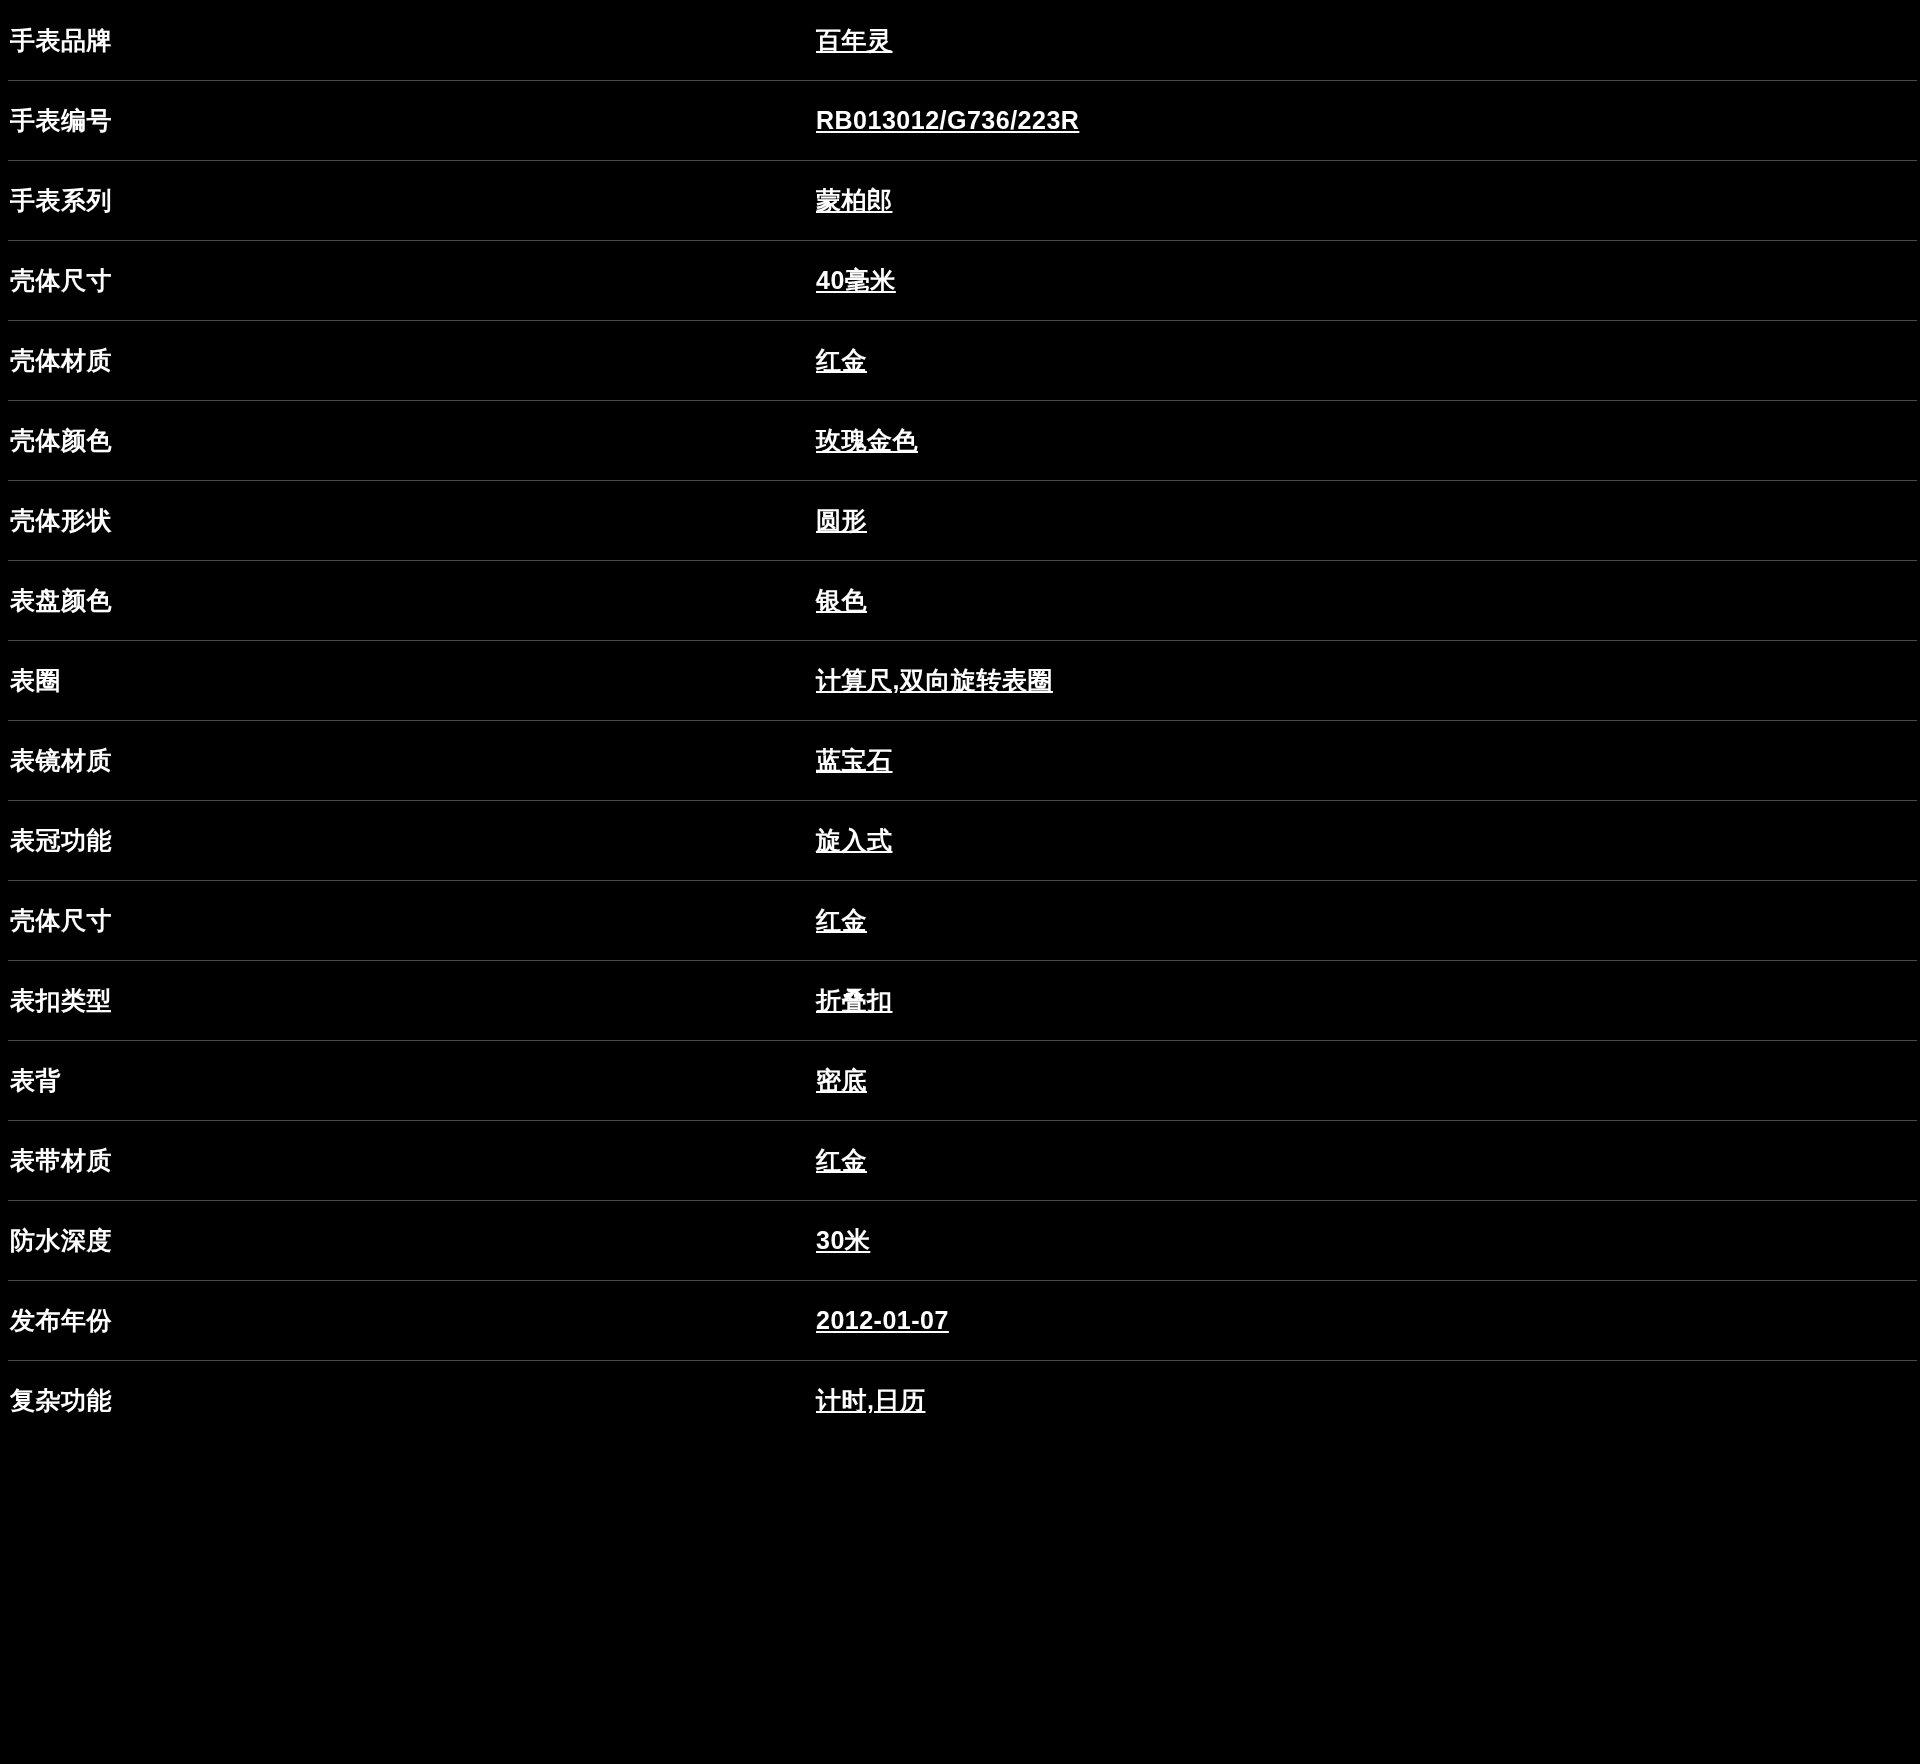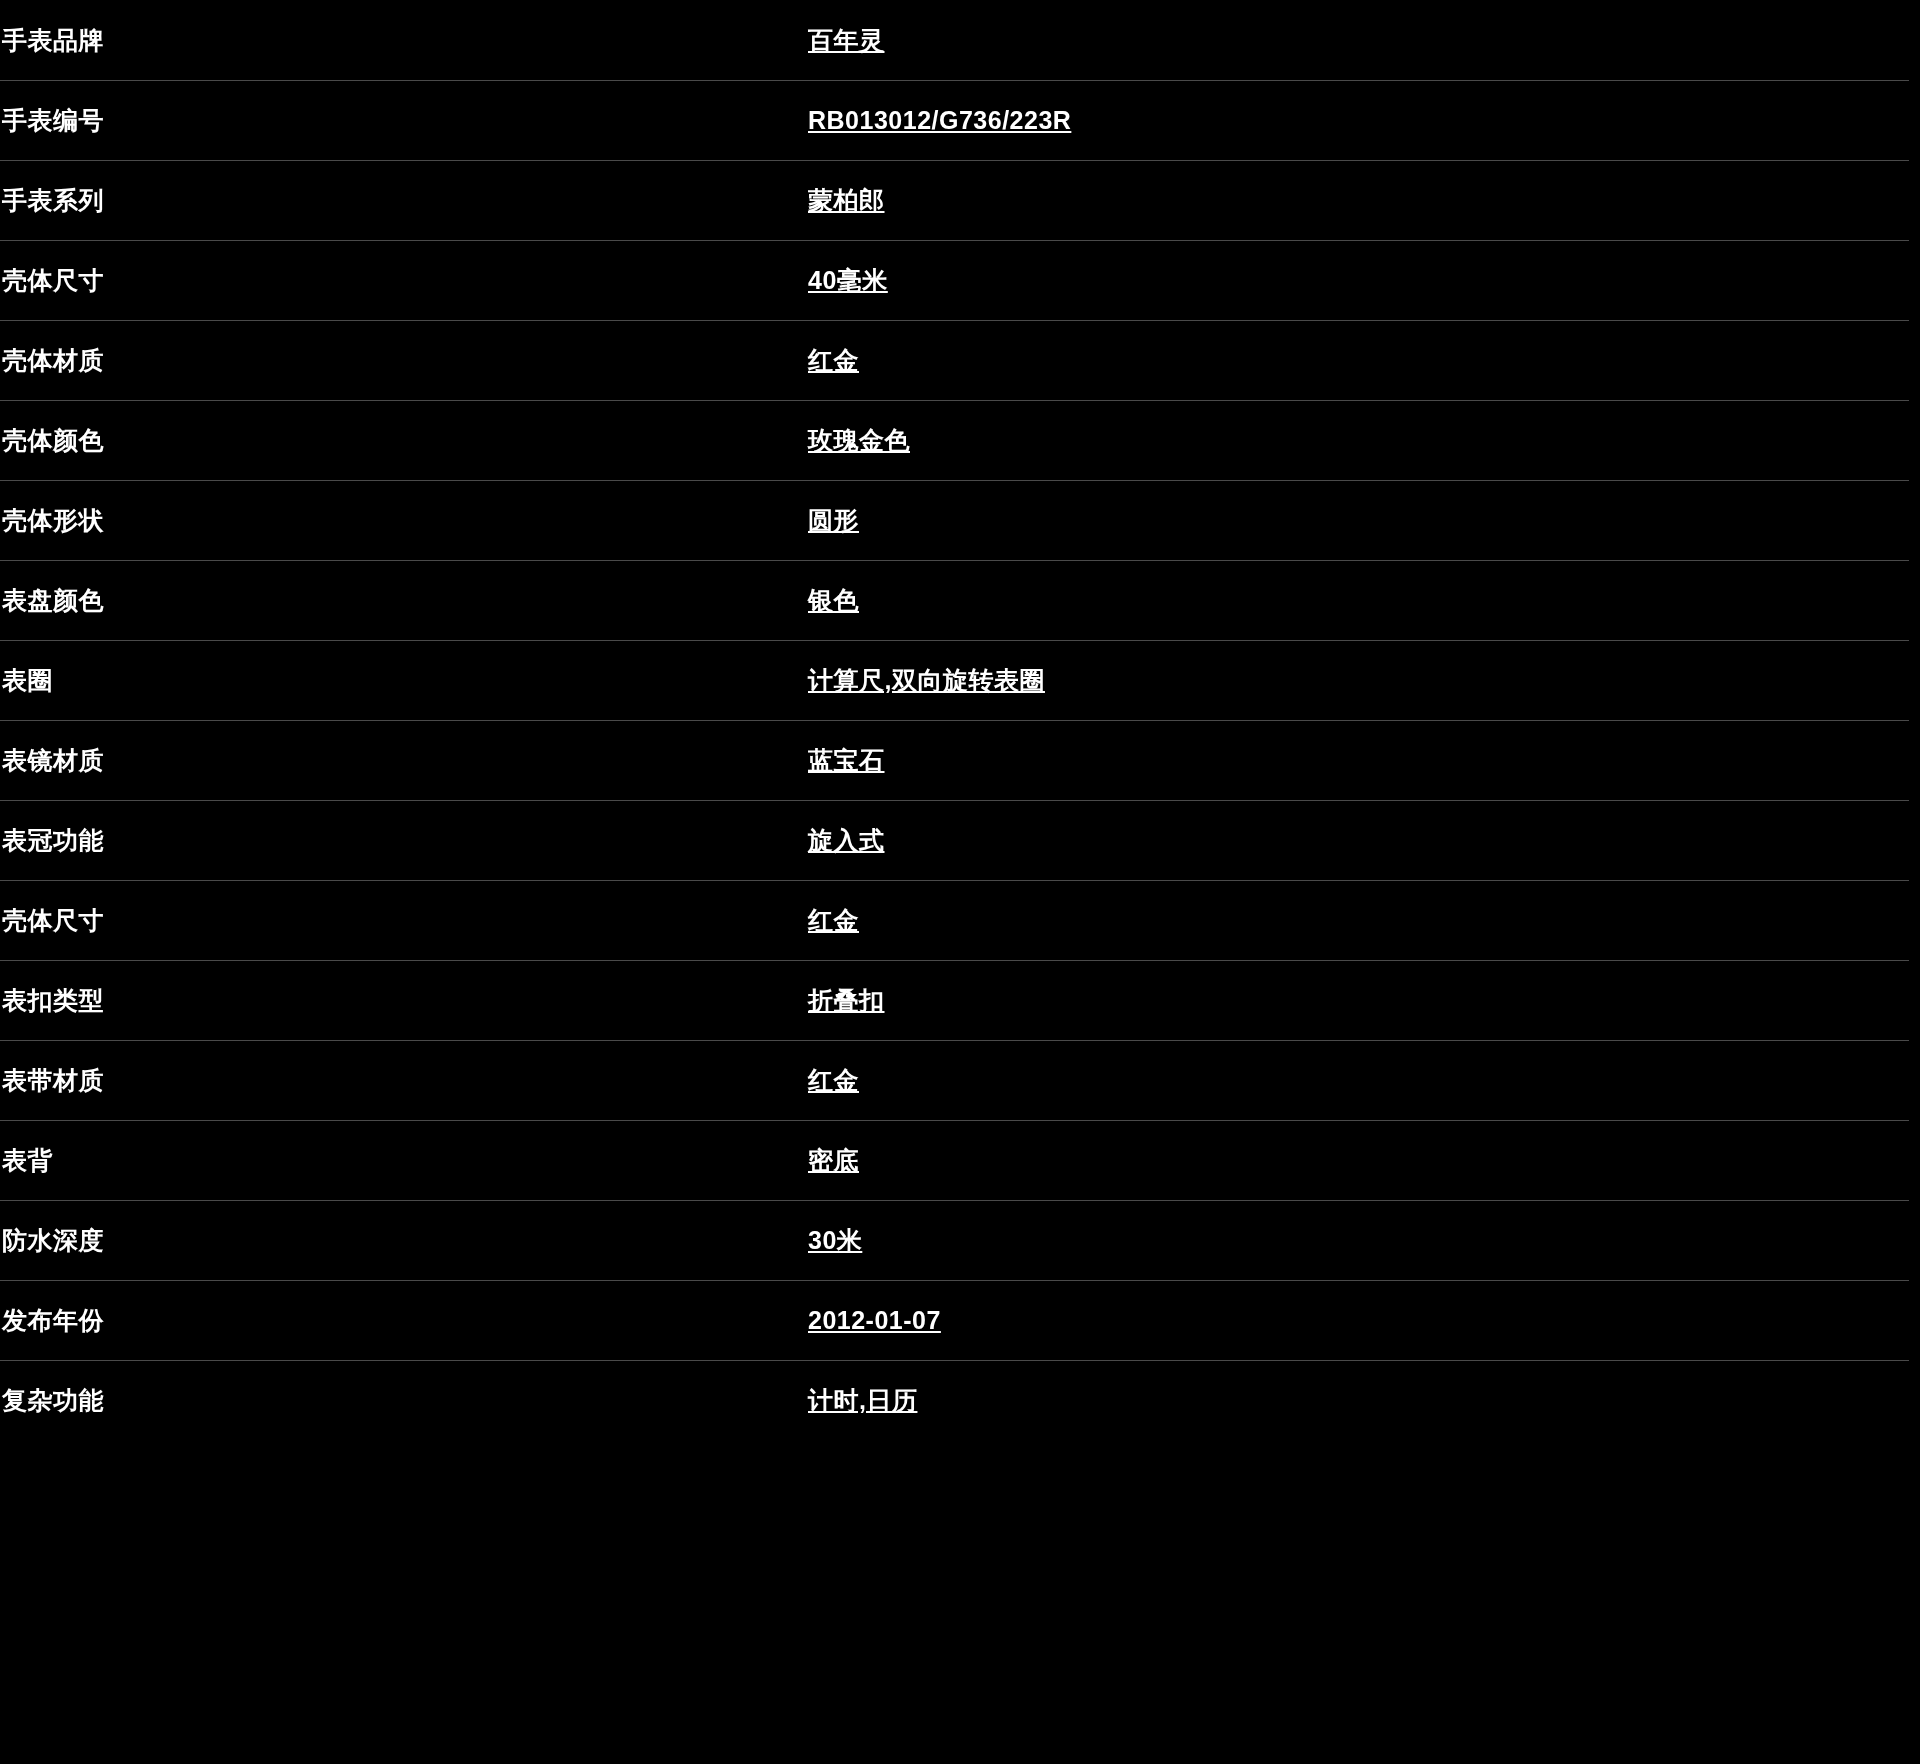--- a/index.html
+++ b/index.html
@@ -11,20 +11,21 @@
     width: 1920px;
     height: 1764px;
     font-family: "Liberation Sans", sans-serif;
     color: #ffffff;
     overflow: hidden;
   }
   .spec-table {
     width: 1909px;
     border-collapse: collapse;
     table-layout: fixed;
+    margin-left: 8px;
   }
   .spec-table col.c-label { width: 405px; }
   .spec-table col.c-value { width: 1504px; }
   .spec-table tr {
     height: 80px;
   }
   .spec-table td {
     border-bottom: 1px solid #4a4a4a;
     vertical-align: middle;
     padding: 0;
@@ -101,26 +102,26 @@
       </tr>
       <tr>
         <td class="label">壳体尺寸</td>
         <td class="value">红金</td>
       </tr>
       <tr>
         <td class="label">表扣类型</td>
         <td class="value">折叠扣</td>
       </tr>
       <tr>
+        <td class="label">表背</td>
+        <td class="value">密底</td>
+      </tr>
+      <tr>
         <td class="label">表带材质</td>
         <td class="value">红金</td>
-      </tr>
-      <tr>
-        <td class="label">表背</td>
-        <td class="value">密底</td>
       </tr>
       <tr>
         <td class="label">防水深度</td>
         <td class="value">30米</td>
       </tr>
       <tr>
         <td class="label">发布年份</td>
         <td class="value">2012-01-07</td>
       </tr>
       <tr>

